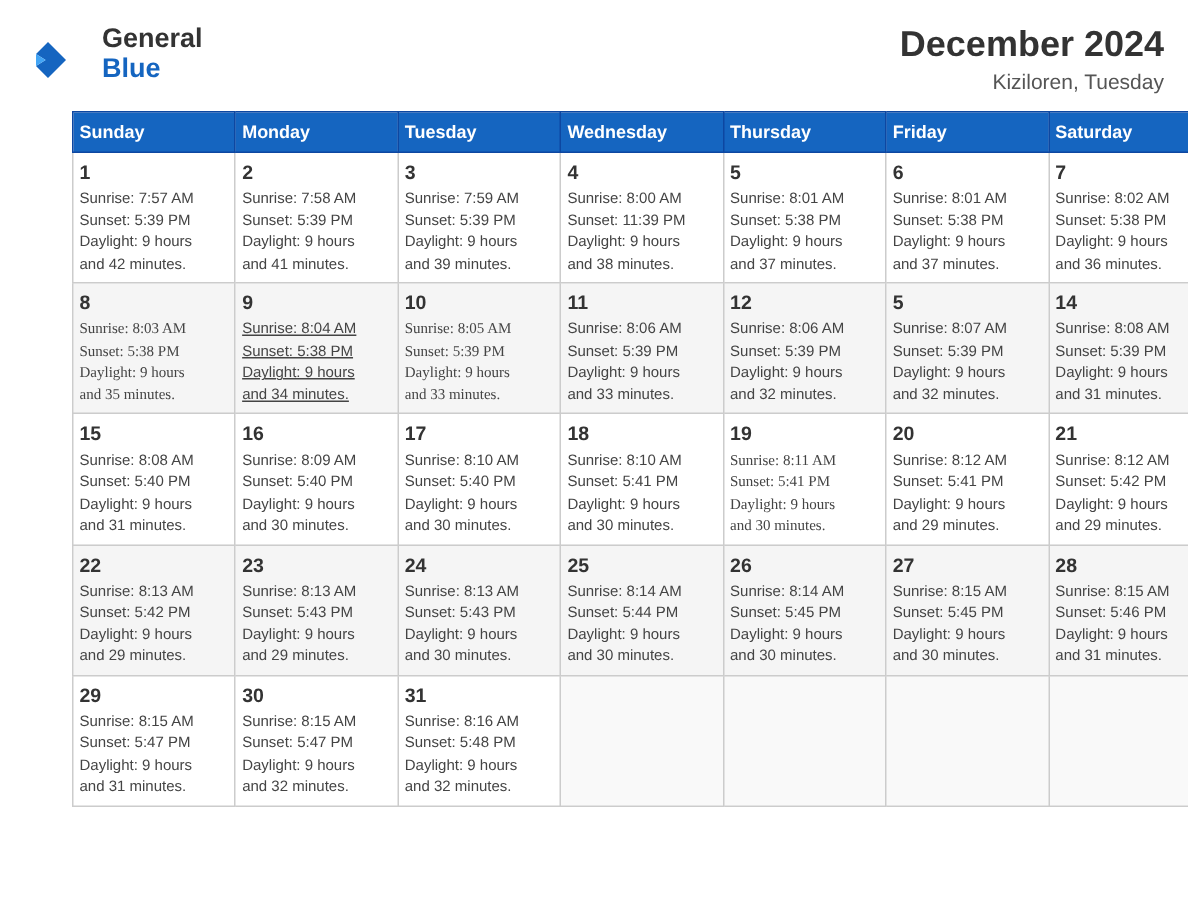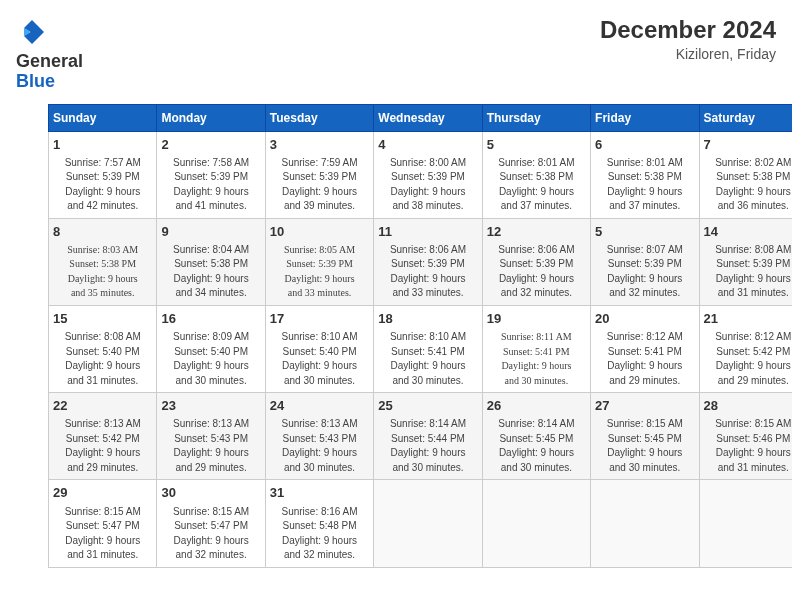--- a/index.html
+++ b/index.html
@@ -11,23 +11,22 @@
       padding: 16px;
     }
     .header {
       display: flex;
       justify-content: space-between;
       align-items: flex-start;
       margin-bottom: 12px;
     }
     .logo {
       display: flex;
-      align-items: flex-start;
-      gap: 4px;
-      flex-direction: column;
+      align-items: flex-end;
+      gap: 20px;
     }
     .logo-text {
       font-size: 18px;
       font-weight: bold;
       line-height: 1.1;
     }
     .logo-text span { display: block; }
     .logo-text .general { color: #333; }
     .logo-text .blue { color: #1565c0; }
     .logo-icon {
@@ -76,21 +75,20 @@
       font-size: 13px;
       font-weight: bold;
       color: #333;
       display: block;
       margin-bottom: 2px;
     }
     .day-detail {
       color: #444;
       font-size: 10px;
       line-height: 1.45;
-      text-align: center;
     }
     .empty-cell {
       background: #f9f9f9 !important;
     }
   </style>
 </head>
 <body>
 
 <div class="header">
   <div class="logo">
@@ -98,21 +96,21 @@
       <path d="M20 5 L35 20 L20 35 L10 25 L18 20 L10 15 Z" fill="#1565c0"></path>
       <path d="M10 15 L18 20 L10 25 Z" fill="#42a5f5"></path>
     </svg>
     <div class="logo-text">
       <span class="general">General</span>
       <span class="blue">Blue</span>
     </div>
   </div>
   <div class="title-block">
     <div class="month-title">December 2024</div>
-    <div class="location">Kiziloren, Friday</div>
+    <div class="location">Kiziloren, Tuesday</div>
   </div>
 </div>
 
 <table class="calendar">
   <thead>
     <tr>
     <th>Sunday</th>
         <th>Monday</th>
         <th>Tuesday</th>
         <th>Wednesday</th>
@@ -140,21 +138,21 @@
         <td>
           <span class="day-num">3</span>
           <div class="day-detail" style="white-space: pre-line;">Sunrise: 7:59 AM
 Sunset: 5:39 PM
 Daylight: 9 hours
 and 39 minutes.</div>
         </td>
         <td>
           <span class="day-num">4</span>
           <div class="day-detail" style="white-space: pre-line;">Sunrise: 8:00 AM
-Sunset: 5:39 PM
+Sunset: 11:39 PM
 Daylight: 9 hours
 and 38 minutes.</div>
         </td>
         <td>
           <span class="day-num">5</span>
           <div class="day-detail" style="white-space: pre-line;">Sunrise: 8:01 AM
 Sunset: 5:38 PM
 Daylight: 9 hours
 and 37 minutes.</div>
         </td>
@@ -176,21 +174,21 @@
       <tr>
         <td>
           <span class="day-num">8</span>
           <div class="day-detail" style="white-space: pre-line; font-family: Liberation Serif, serif;">Sunrise: 8:03 AM
 Sunset: 5:38 PM
 Daylight: 9 hours
 and 35 minutes.</div>
         </td>
         <td>
           <span class="day-num">9</span>
-          <div class="day-detail" style="white-space: pre-line;">Sunrise: 8:04 AM
+          <div class="day-detail" style="white-space: pre-line; text-decoration: underline;">Sunrise: 8:04 AM
 Sunset: 5:38 PM
 Daylight: 9 hours
 and 34 minutes.</div>
         </td>
         <td>
           <span class="day-num">10</span>
           <div class="day-detail" style="white-space: pre-line; font-family: Liberation Serif, serif;">Sunrise: 8:05 AM
 Sunset: 5:39 PM
 Daylight: 9 hours
 and 33 minutes.</div>

